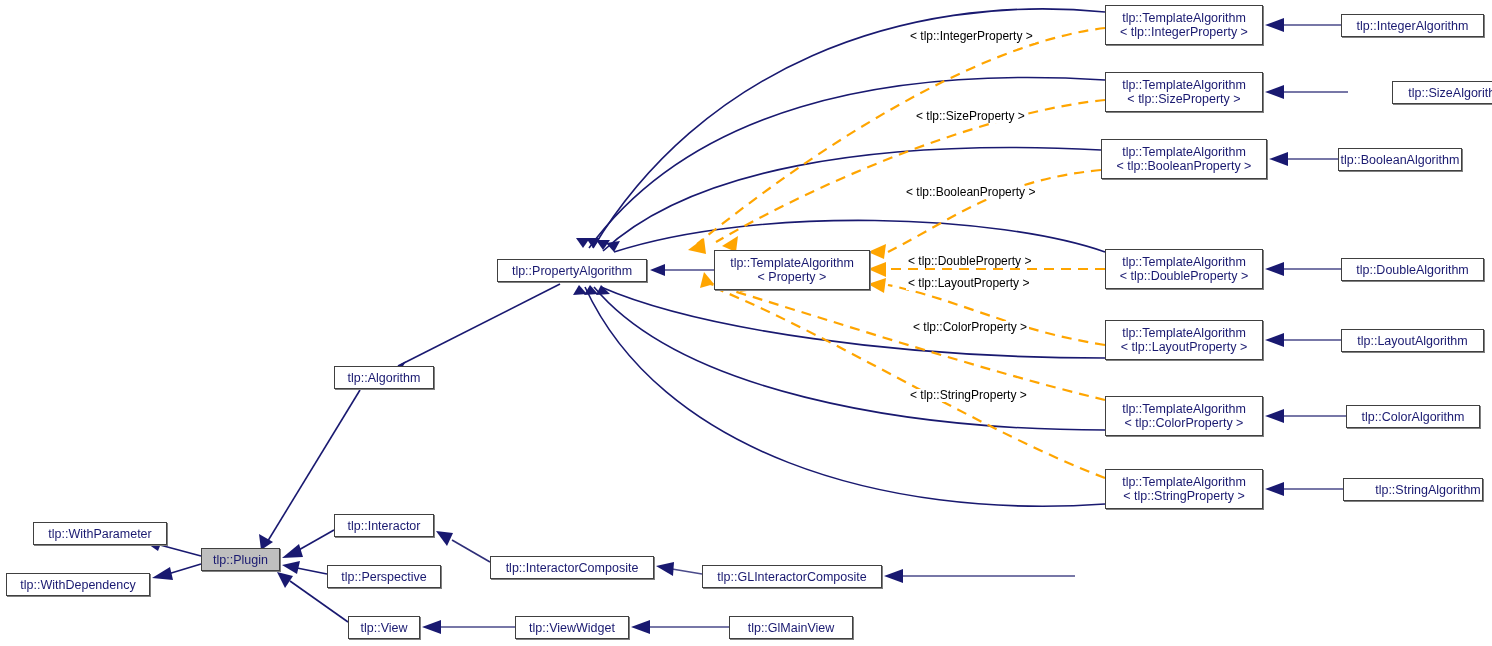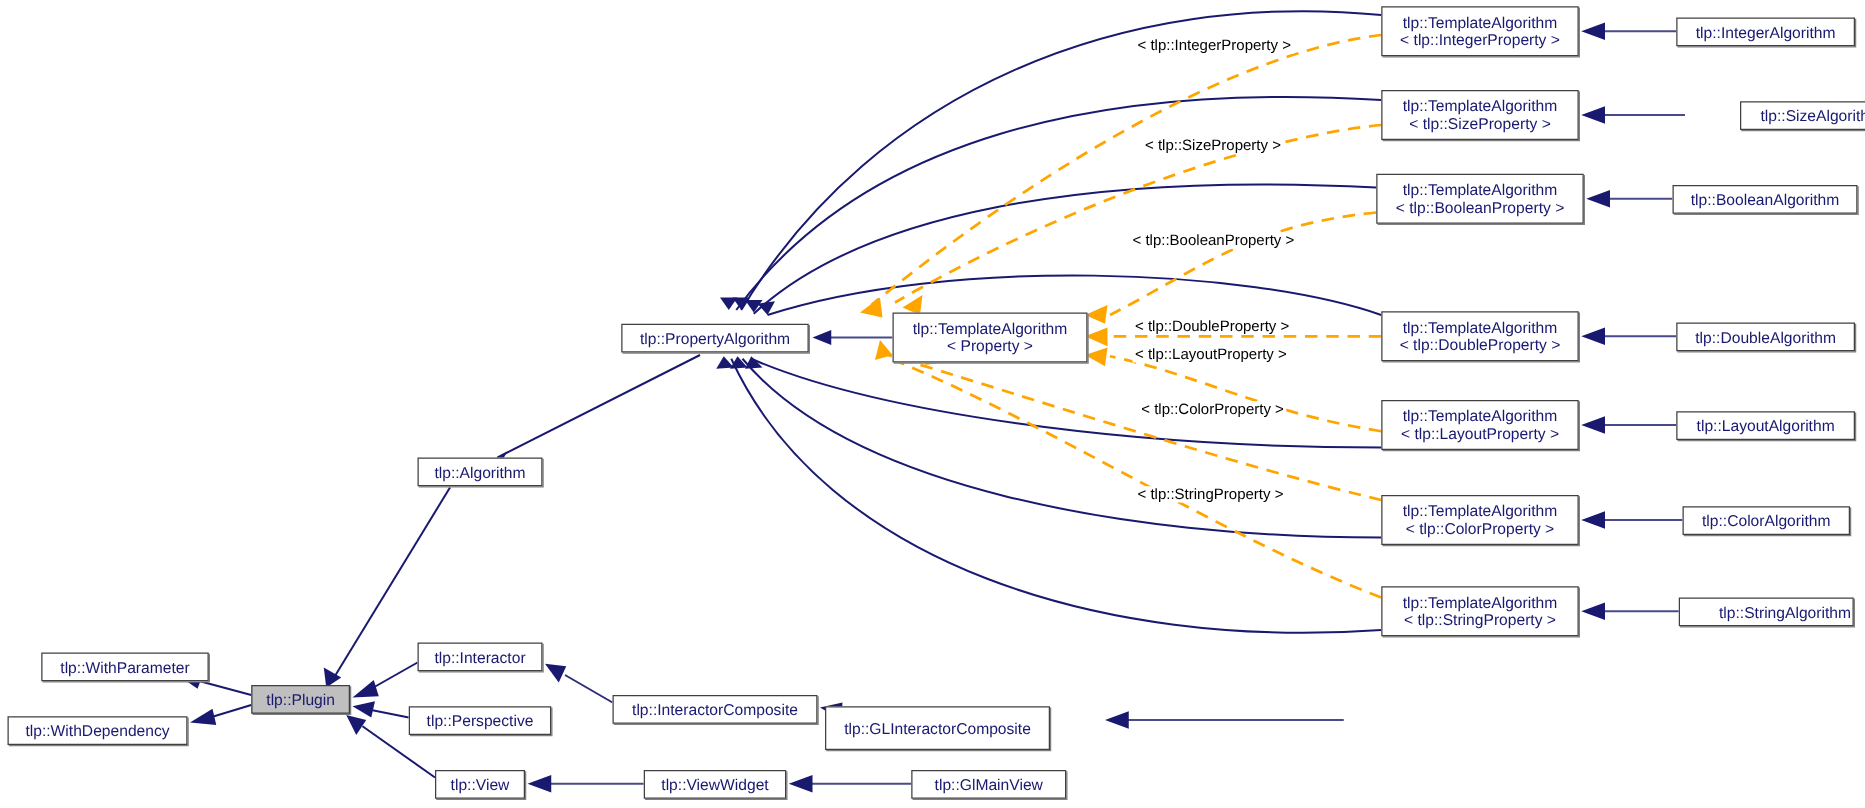--- a/index.html
+++ b/index.html
@@ -212,21 +212,21 @@
         <span class="nline">tlp::TemplateAlgorithm</span>
         <span class="nline">&lt; tlp::SizeProperty &gt;</span>
       </div>
       <div class="node" style="left: 1348px; top: 81px; width: 130px; height: 23px; margin-left: 44px;">
         <span class="nline">tlp::SizeAlgorithm</span>
       </div>
       <div class="node" style="left: 1101px; top: 139px; width: 166px; height: 40px;">
         <span class="nline">tlp::TemplateAlgorithm</span>
         <span class="nline">&lt; tlp::BooleanProperty &gt;</span>
       </div>
-      <div class="node" style="left: 1338px; top: 148px; width: 148px; height: 23px;">
+      <div class="node" style="left: 1338px; top: 148px; width: 124px; height: 23px;">
         <span class="nline">tlp::BooleanAlgorithm</span>
       </div>
       <div class="node" style="left: 1105px; top: 249px; width: 158px; height: 40px;">
         <span class="nline">tlp::TemplateAlgorithm</span>
         <span class="nline">&lt; tlp::DoubleProperty &gt;</span>
       </div>
       <div class="node" style="left: 1341px; top: 258px; width: 143px; height: 23px;">
         <span class="nline">tlp::DoubleAlgorithm</span>
       </div>
       <div class="node" style="left: 1105px; top: 320px; width: 158px; height: 40px;">
@@ -277,21 +277,21 @@
       </div>
       <div class="node" style="left: 348px; top: 616px; width: 72px; height: 23px;">
         <span class="nline">tlp::View</span>
       </div>
       <div class="node" style="left: 490px; top: 556px; width: 164px; height: 23px;">
         <span class="nline">tlp::InteractorComposite</span>
       </div>
       <div class="node" style="left: 515px; top: 616px; width: 114px; height: 23px;">
         <span class="nline">tlp::ViewWidget</span>
       </div>
-      <div class="node" style="left: 660px; top: 565px; width: 180px; height: 35px;">
+      <div class="node" style="left: 702px; top: 565px; width: 180px; height: 23px;">
         <span class="nline">tlp::GLInteractorComposite</span>
       </div>
       <div class="node" style="left: 729px; top: 616px; width: 124px; height: 23px;">
         <span class="nline">tlp::GlMainView</span>
       </div>
     </div>
 
   <div id="label-layer">
       <div class="edge-label" style="left: 908px; top: 30px;">&lt; tlp::IntegerProperty &gt;</div>
       <div class="edge-label" style="left: 914px; top: 110px;">&lt; tlp::SizeProperty &gt;</div>

